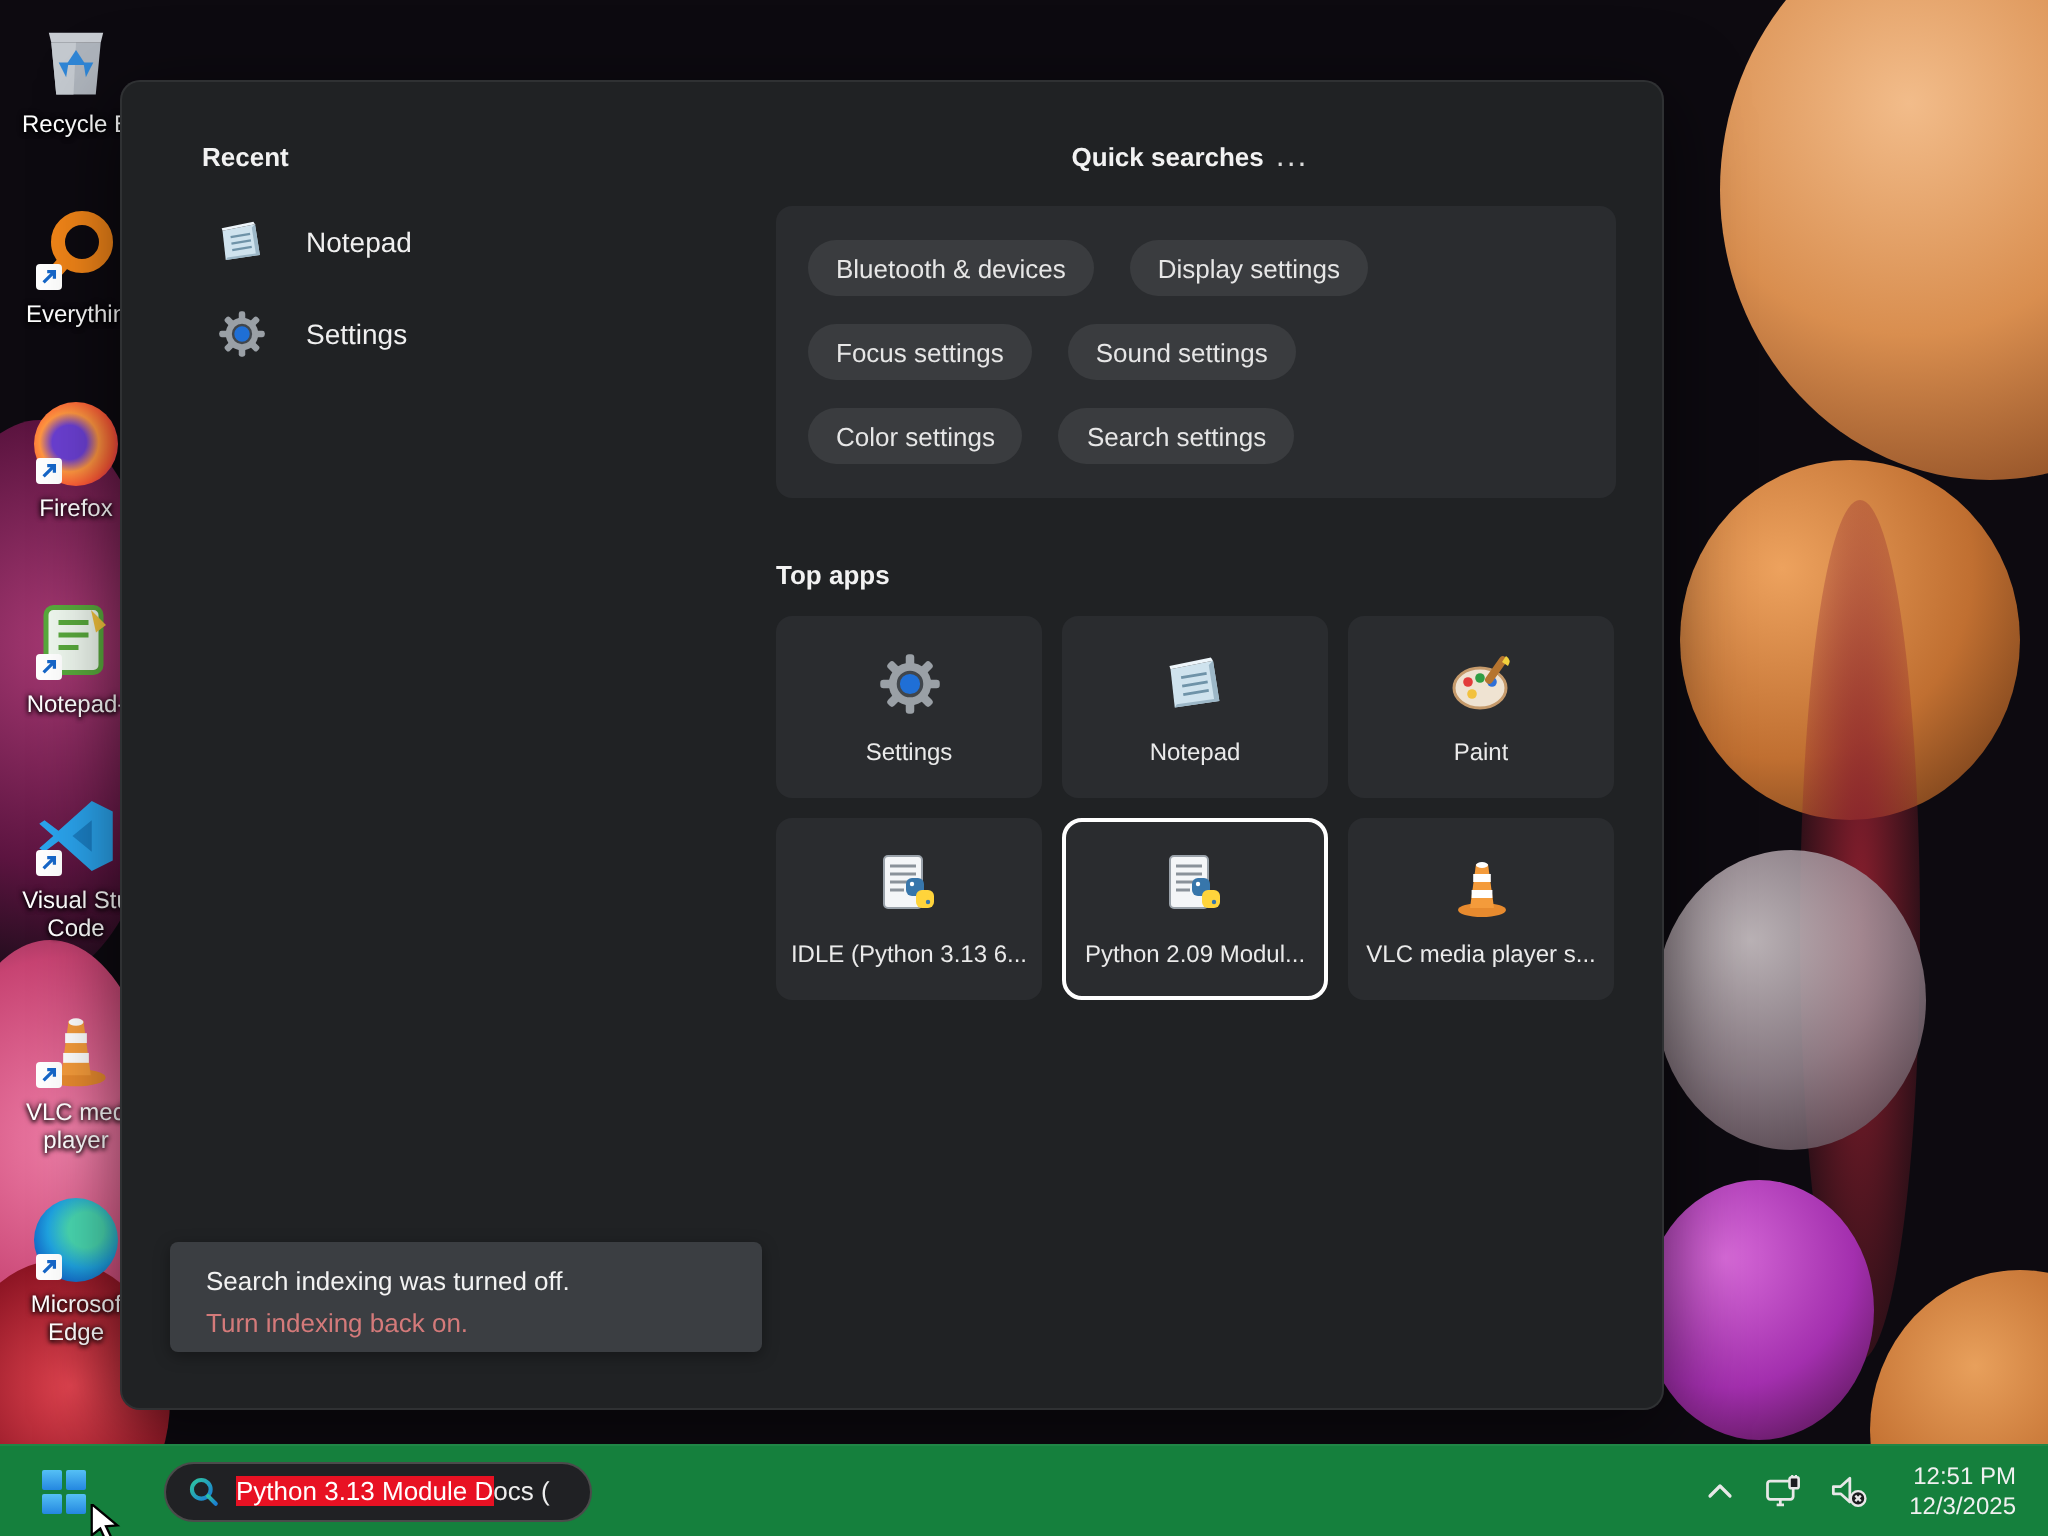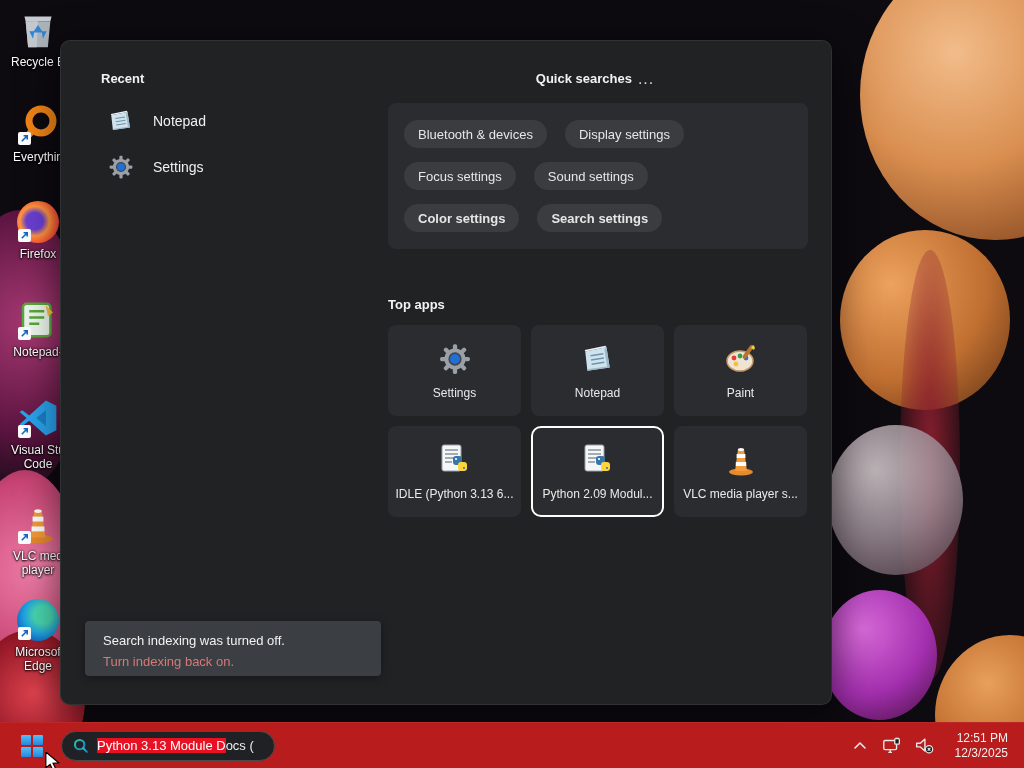--- a/index.html
+++ b/index.html
@@ -54,41 +54,41 @@
   .recent-item { display:flex; align-items:center; height:46px; padding-left:6px; border-radius:6px; cursor:pointer; }
   .recent-item .ric { width:28px; height:28px; margin-right:18px; display:flex; align-items:center; justify-content:center; }
   .recent-item .rlb { font-size:14px; color:#f0f0f0; }
   .recent-list { margin-top:12px; }
 
   .right-col { position:absolute; left:327px; top:30px; width:420px; }
   .qs-header { display:flex; align-items:center; justify-content:center; }
   .more-dots { font-size:16px; letter-spacing:1px; color:#d9d9d9; line-height:10px; padding:2px 6px; border-radius:4px; cursor:pointer; }
   .qs-card { margin-top:17px; background:#2a2c2f; border-radius:8px; padding:17px 16px; }
   .pill-row { display:flex; gap:18px; margin-bottom:14px; }
-  .pill-row:last-child { margin-bottom:0;font-weight:bold; }
+  .pill-row:last-child { margin-bottom:0; }
   .pill { height:28px; padding:0 14px; display:flex; align-items:center; background:#3a3c3f;
           border-radius:14px; font-size:13px; color:#e6e6e6; cursor:pointer; white-space:nowrap; }
 
-  .topapps-title { margin-top:48px; }
+  .topapps-title { margin-top:31px; }
   .tiles { margin-top:13px; display:grid; grid-template-columns:repeat(3,133px); grid-auto-rows:91px; gap:10px; }
   .tile { background:#2a2c2f; border-radius:8px; display:flex; flex-direction:column; align-items:center;
           justify-content:center; gap:9px; cursor:pointer; border:2px solid transparent; overflow:hidden; }
   .tile.selected { border-color:#ffffff; border-radius:10px; }
   .tile .tic { width:36px; height:36px; display:flex; align-items:center; justify-content:center; }
   .tile .tlb { font-size:12px; color:#eaeaea; max-width:120px; white-space:nowrap; overflow:hidden; }
 
   .notice { position:absolute; left:24px; top:580px; width:296px; height:55px; background:#3b3e42;
             border-radius:4px; padding:12px 18px; box-shadow:0 2px 8px rgba(0,0,0,.35); }
   .notice .n1 { font-size:13px; color:#f2f2f2; }
   .notice .n2 { font-size:13px; color:#d47a7a; margin-top:6px; cursor:pointer; }
 
   
   .taskbar { position:absolute; left:0; bottom:0; width:1024px; height:46px; z-index:10;
-             background:#b91c1c; border-top:1px solid rgba(255,255,255,.05);
-             display:flex; align-items:center; }
+             background:#15803d; border-top:1px solid rgba(255,255,255,.05);
+             display:flex; align-items:center;gap:21px; }
   .start-btn { width:38px; height:38px; margin-left:13px; border-radius:5px; display:flex;
                align-items:center; justify-content:center; cursor:pointer; }
   .win-logo { width:22px; height:22px; display:grid; grid-template-columns:1fr 1fr; gap:2px; }
   .win-logo span { background:linear-gradient(180deg,#55c0f5,#2487e0); border-radius:1px; }
 
   .tb-search { margin-left:10px; width:214px; height:30px; border-radius:15px; background:#202124;
                border:1px solid #4b4b4b; display:flex; align-items:center; padding:0 10px; cursor:text; }
   .tb-search .stext { font-size:13px; margin-left:8px; white-space:nowrap; overflow:hidden; }
   .sel { background:#e81123; color:#fff; padding:1px 0; }
   .rest { color:#eeeeee; }

